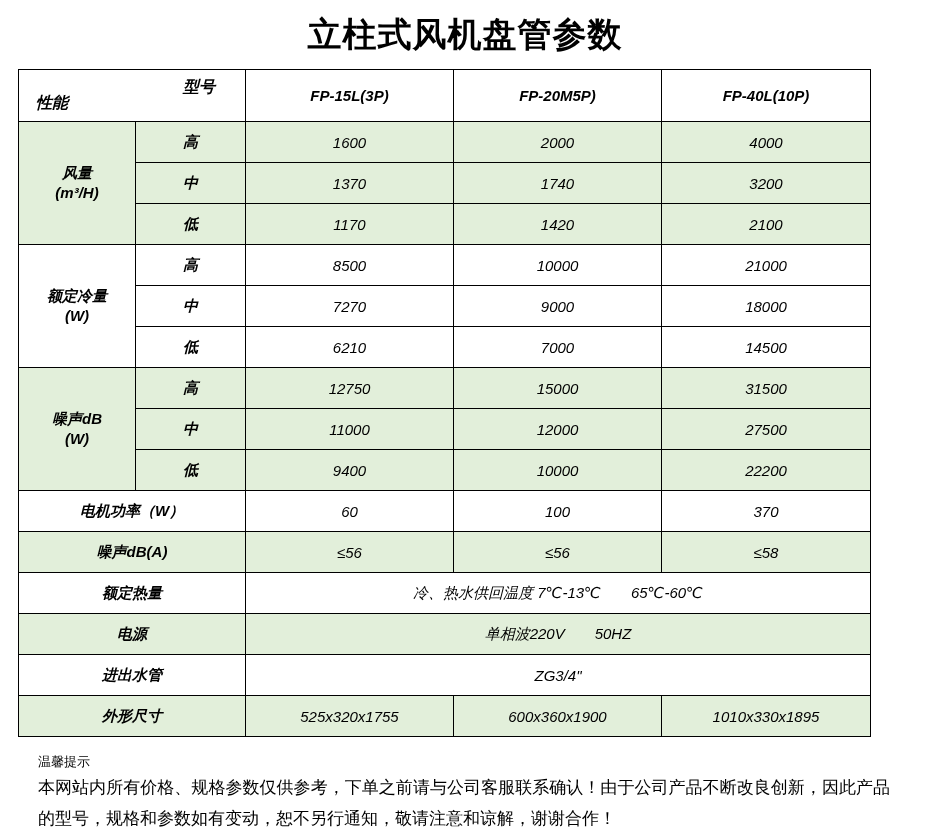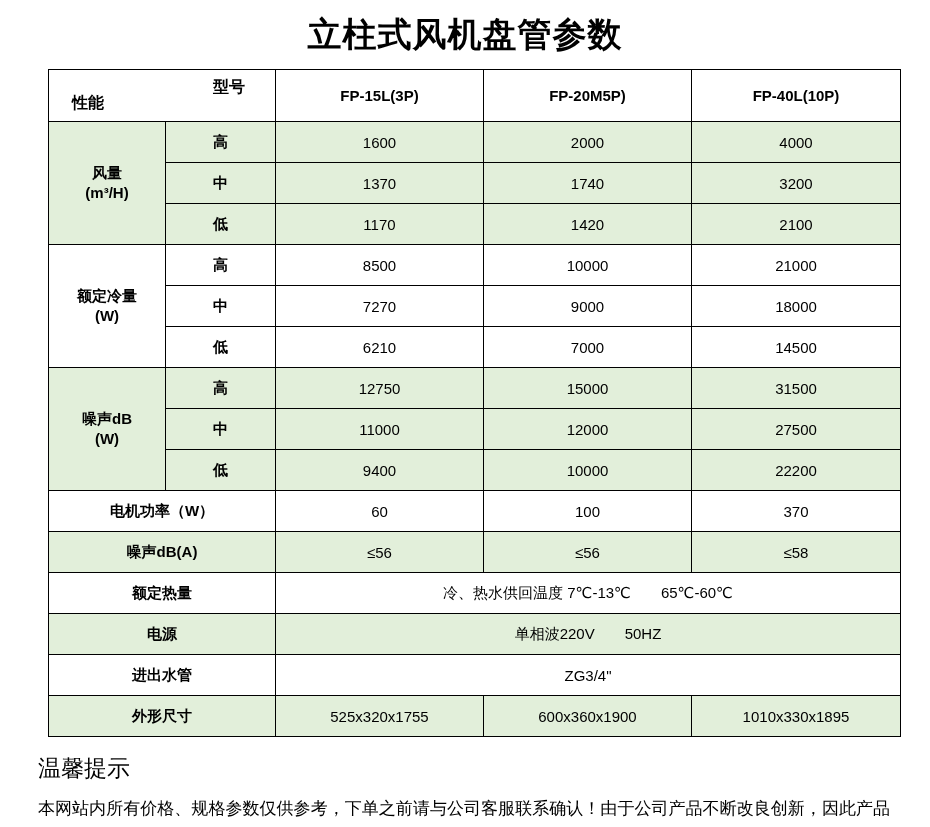--- a/index.html
+++ b/index.html
@@ -20,22 +20,23 @@
   .title {
     font-size: 34px;
     font-weight: bold;
     text-align: center;
     margin: 12px 0 11px 0;
     letter-spacing: 1px;
   }
   table.spec {
     border-collapse: collapse;
     table-layout: fixed;
-    margin-left: 48px;
+    margin-left: 18px;
     width: 852px;
+    font-style: italic;
   }
   table.spec td {
     border: 1px solid var(--border, #000);
     text-align: center;
     vertical-align: middle;
     font-size: 15px;
     height: 40px;
     padding: 0;
     background: #ffffff;
     overflow: hidden;
@@ -53,37 +54,37 @@
   .corner-top {
     position: absolute;
     top: 7px;
     right: 30px;
     font-weight: bold;
     font-size: 16px;
   }
   .corner-bottom {
     position: absolute;
     bottom: 7px;
-    left: 23px;
+    left: 17px;
     font-weight: bold;
     font-size: 16px;
   }
   td.model { font-weight: bold; font-size: 16px; }
   td.sec-label { font-weight: bold; line-height: 1.35; }
   td.level-label { font-weight: bold; }
   td.row-label { font-weight: bold; }
   td.value-cell { font-weight: normal; }
   td.merged-cell { font-weight: normal; }
   .footer {
     margin: 16px 40px 0 38px;
   }
   .footer-heading {
-    font-size: 23px;
+    font-size: 13px;
     font-weight: normal;
-    margin-bottom: 9px;
+    margin-bottom: 1px;
   }
   .footer-body {
     font-size: 17px;
     line-height: 31px;
     margin: 0;
     text-align: justify;
   }
 </style>
 </head>
 <body>

